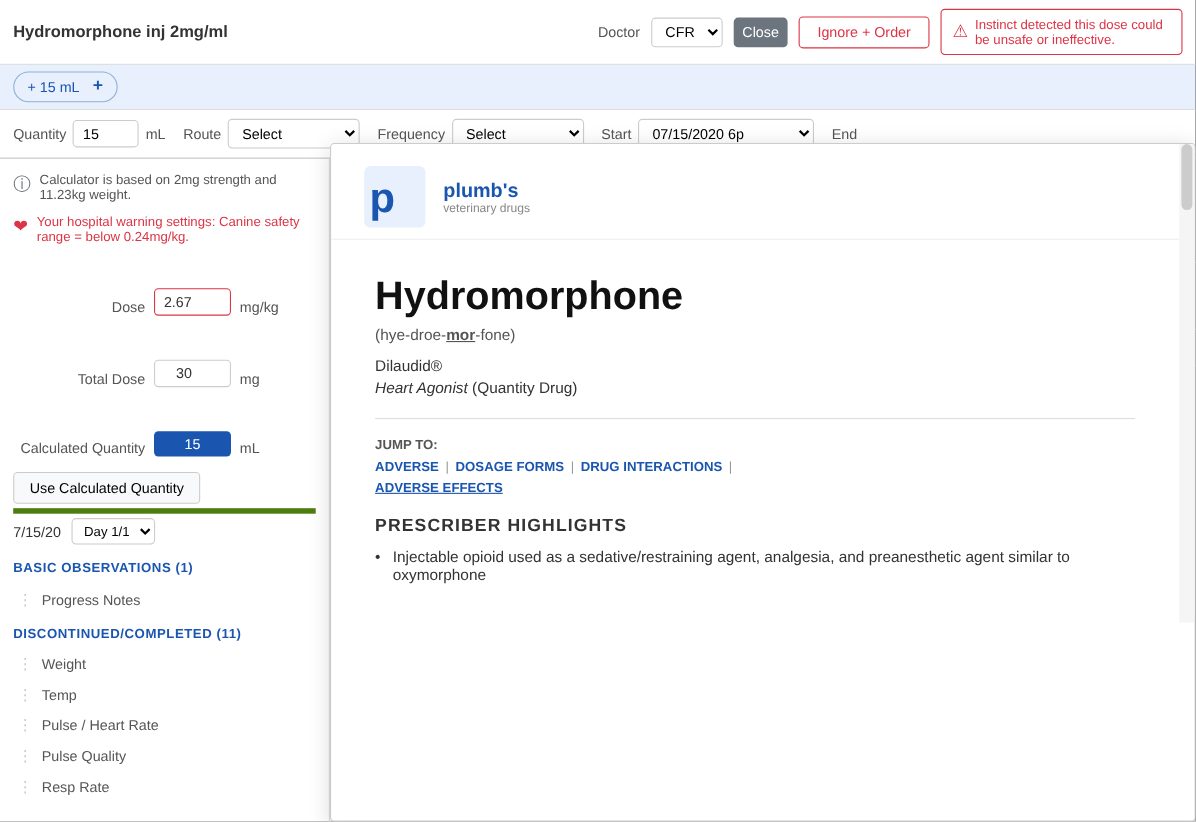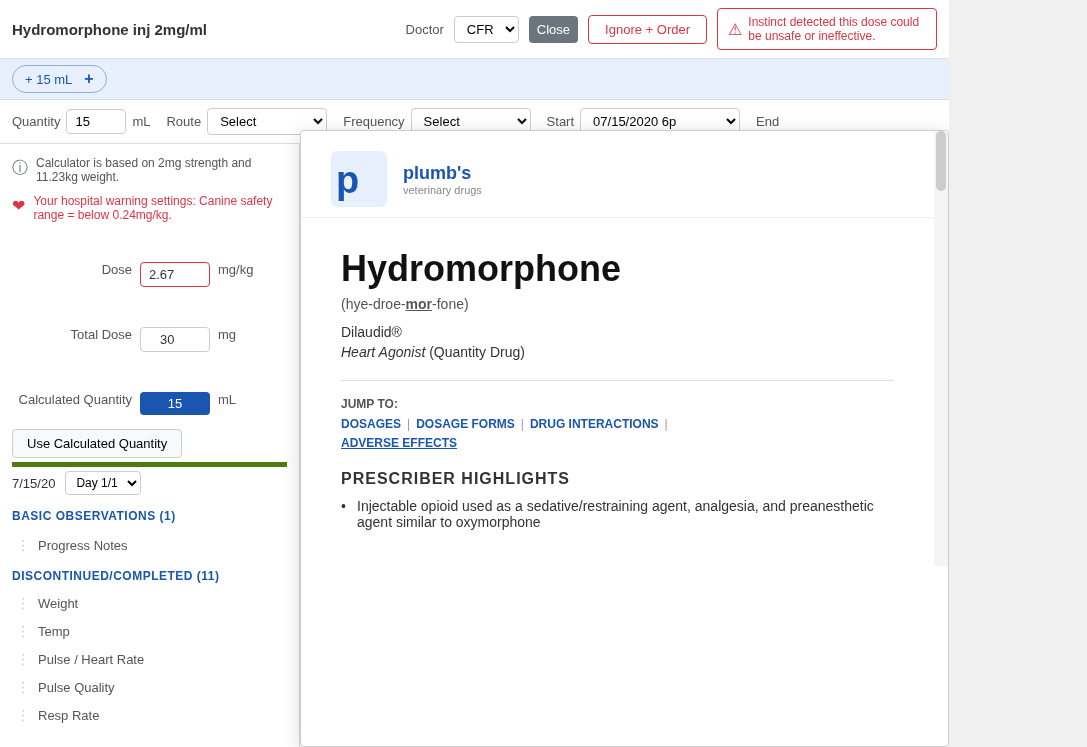--- a/index.html
+++ b/index.html
@@ -1,18 +1,18 @@
 <!DOCTYPE html>
 <html><head>
   <meta charset="utf-8">
   <style>
     * { box-sizing: border-box; margin: 0; padding: 0; }
     body { font-family: -apple-system, BlinkMacSystemFont, 'Segoe UI', sans-serif; font-size: 13px; background: #f0f0f0; overflow: hidden; }
 
-    .main-container { width: 949px; height: 747px; background: #000000; position: relative; overflow: hidden; }
+    .main-container { width: 1087px; height: 747px; background: #000000; position: relative; overflow: hidden; }
 
     
     .header-bar { display: flex; align-items: center; background: #fff; border-bottom: 1px solid #ddd; padding: 8px 12px; gap: 10px; }
     .drug-title { font-size: 15px; font-weight: 600; color: #333; flex: 0 0 auto; }
     .header-spacer { flex: 1; }
     .doctor-label { font-size: 13px; color: #555; }
     .doctor-select { border: 1px solid #ccc; border-radius: 4px; padding: 4px 8px; font-size: 13px; background: #fff; }
     .close-btn { background: #6c757d; color: #fff; border: none; border-radius: 4px; padding: 6px 8px; font-size: 13px; cursor: pointer; }
     .ignore-order-btn { background: #fff; color: #dc3545; border: 1px solid #dc3545; border-radius: 4px; padding: 6px 16px; font-size: 13px; cursor: pointer; }
     .warning-badge { background: #fff; border: 1px solid #dc3545; border-radius: 4px; padding: 6px 10px; display: flex; align-items: center; gap: 6px; color: #dc3545; font-size: 12px; max-width: 220px; }
@@ -38,21 +38,21 @@
 
     
     .calc-info { display: flex; gap: 8px; margin-bottom: 10px; }
     .info-icon { color: #6c757d; font-size: 16px; margin-top: 2px; }
     .calc-info-text { font-size: 12px; color: #555; }
     .calc-warning { display: flex; gap: 8px; margin-bottom: 14px; }
     .warn-heart { color: #dc3545; font-size: 16px; margin-top: 2px; }
     .calc-warning-text { font-size: 12px; color: #dc3545; }
 
     
-    .dose-row { display: flex; align-items: flex-start; gap: 8px; margin-bottom: 10px; margin-top: 40px; }
+    .dose-row { display: flex; align-items: flex-end; gap: 8px; margin-bottom: 10px; margin-top: 40px; }
     .dose-row-label { text-align: right; width: 120px; font-size: 13px; color: #555; }
     .dose-input { border: 1px solid #dc3545; border-radius: 4px; padding: 4px 8px; font-size: 13px; width: 70px; color: #333; }
     .dose-input-normal { border: 1px solid #ccc; border-radius: 4px; padding: 4px 19px; font-size: 13px; width: 70px; color: #333; }
     .dose-unit { font-size: 13px; color: #555; }
     .calc-qty-input { background: #1a56b0; color: #fff; border: none; border-radius: 4px; padding: 4px 8px; font-size: 13px; width: 70px; text-align: center; }
 
     .use-calc-btn { background: #f8f9fa; border: 1px solid #ccc; border-radius: 4px; padding: 6px 14px; font-size: 13px; cursor: pointer; margin-top: 4px; }
 
     
     .date-row { display: flex; align-items: center; gap: 10px; margin-top: 4px; padding-top: 4px; border-top: 5px solid #4d7c0f; }
@@ -320,21 +320,21 @@
             </div>
             <div class="mono-brand">Dilaudid®</div>
             <div class="mono-class">
               <em>Heart Agonist</em><span> (Quantity Drug)</span>
             </div>
             <hr class="mono-divider">
             <div class="mono-jump">
               <span>JUMP TO:</span>
             </div>
             <div class="mono-jump-links">
-              <a href="#">DOSAGES</a>
+              <a href="#">ADVERSE</a>
               <span class="sep"> | </span>
               <a href="#">DOSAGE FORMS</a>
               <span class="sep"> | </span>
               <a href="#">DRUG INTERACTIONS</a>
               <span class="sep"> | </span>
             </div>
             <div style="margin-top:4px;">
               <a href="#" class="mono-adverse">ADVERSE EFFECTS</a>
             </div>
             <div class="mono-section-title">PRESCRIBER HIGHLIGHTS</div>

